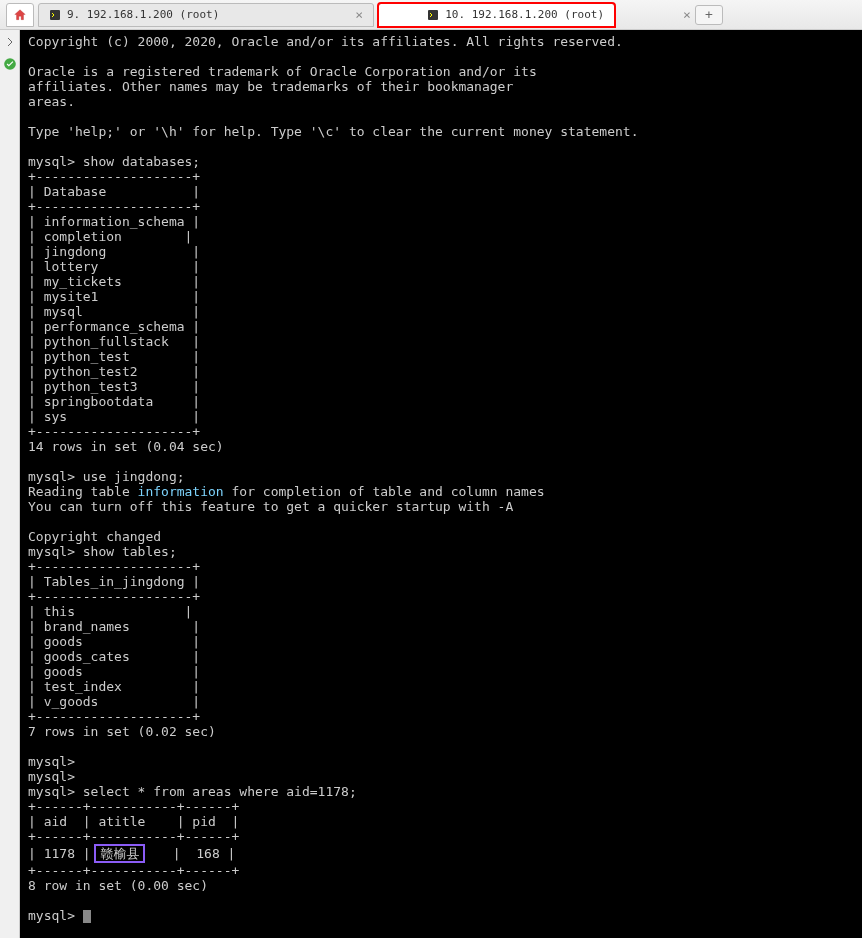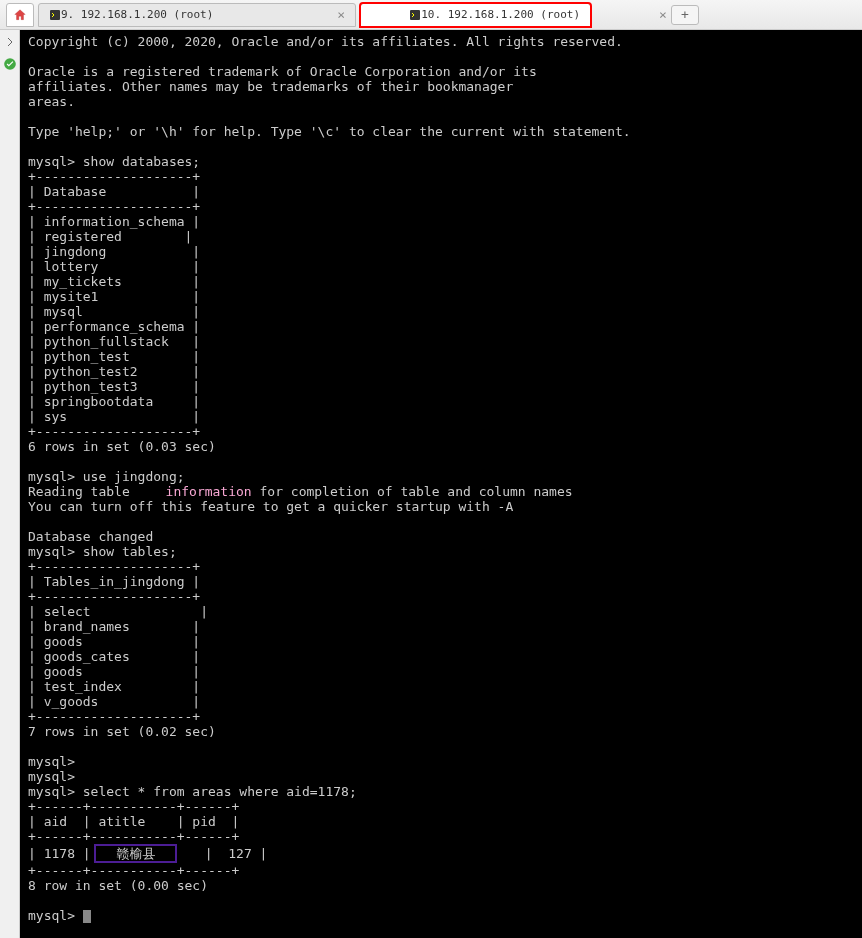--- a/index.html
+++ b/index.html
@@ -32,20 +32,21 @@
       height: 24px;
       padding: 0 10px;
       display: flex;
       align-items: center;
       border: 1px solid #bbb;
       border-radius: 3px 3px 0 0;
       background: #fff;
       margin-right: 4px;
       font-size: 11px;
       color: #333;
+      gap: 6px;
     }
     .tab.inactive { background: #e8e8e8; }
     .tab-close {
       color: #888;
       font-size: 13px;
       padding-left: 4px;
     }
     .tab.highlighted {
       outline: 2px solid red;
       outline-offset: -1px;
@@ -90,26 +91,26 @@
       background: #000;
       color: #ccc;
       padding: 4px 8px;
       font-family: "Consolas", monospace;
       font-size: 13px;
       line-height: 15px;
       white-space: pre;
       overflow: hidden;
     }
     .highlight-box {
-      border: 2px solid #4c1d95;
+      border: 2px solid #8b5cf6;
       display: inline-block;
-      padding: 0 20px;
+      padding: 0 4px;
       margin: 0 -4px;
     }
-    .kw { color: #f9a8d4; margin-left: 28px; }
+    .kw { color: #7dd3fc; }
     .cursor {
       display: inline-block;
       width: 8px;
       height: 13px;
       background: #888;
       vertical-align: text-bottom;
     }
   </style>
 </head>
 <body>
@@ -156,66 +157,66 @@
           <path d="M7 12l3 3 7-7" stroke="#fff" stroke-width="2" fill="none"></path>
         </svg>
     </div>
   </div>
   <div class="terminal"><span>Copyright (c) 2000, 2020, Oracle and/or its affiliates. All rights reserved.</span>
 
 <span>Oracle is a registered trademark of Oracle Corporation and/or its</span>
 <span>affiliates. Other names may be trademarks of their bookmanager</span>
 <span>areas.</span>
 
-<span>Type 'help;' or '\h' for help. Type '\c' to clear the current with statement.</span>
+<span>Type 'help;' or '\h' for help. Type '\c' to clear the current money statement.</span>
 
 <span>mysql&gt; show databases;</span>
 <span>+--------------------+</span>
 <span>| Database           |</span>
 <span>+--------------------+</span>
 <span>| information_schema |</span>
-<span>| registered        |</span>
+<span>| completion        |</span>
 <span>| jingdong           |</span>
 <span>| lottery            |</span>
 <span>| my_tickets         |</span>
 <span>| mysite1            |</span>
 <span>| mysql              |</span>
 <span>| performance_schema |</span>
 <span>| python_fullstack   |</span>
 <span>| python_test        |</span>
 <span>| python_test2       |</span>
 <span>| python_test3       |</span>
 <span>| springbootdata     |</span>
 <span>| sys                |</span>
 <span>+--------------------+</span>
-<span>6 rows in set (0.03 sec)</span>
+<span>14 rows in set (0.04 sec)</span>
 
 <span>mysql&gt; use jingdong;</span>
 <span><span>Reading table </span><span class="kw">information</span><span> for completion of table and column names</span></span>
 <span>You can turn off this feature to get a quicker startup with -A</span>
 
-<span>Database changed</span>
+<span>Copyright changed</span>
 <span>mysql&gt; show tables;</span>
 <span>+--------------------+</span>
 <span>| Tables_in_jingdong |</span>
 <span>+--------------------+</span>
-<span>| select              |</span>
+<span>| this              |</span>
 <span>| brand_names        |</span>
 <span>| goods              |</span>
 <span>| goods_cates        |</span>
 <span>| goods              |</span>
 <span>| test_index         |</span>
 <span>| v_goods            |</span>
 <span>+--------------------+</span>
 <span>7 rows in set (0.02 sec)</span>
 
 <span>mysql&gt;</span>
 <span>mysql&gt;</span>
 <span>mysql&gt; select * from areas where aid=1178;</span>
 <span>+------+-----------+------+</span>
 <span>| aid  | atitle    | pid  |</span>
 <span>+------+-----------+------+</span>
-<span><span>| 1178 | </span><span class="highlight-box">赣榆县</span><span>    |  127 |</span></span>
+<span><span>| 1178 | </span><span class="highlight-box">赣榆县</span><span>    |  168 |</span></span>
 <span>+------+-----------+------+</span>
 <span>8 row in set (0.00 sec)</span>
 
 <span><span>mysql&gt; </span><span class="cursor"></span></span></div>
 </div>
 
 </body></html>

